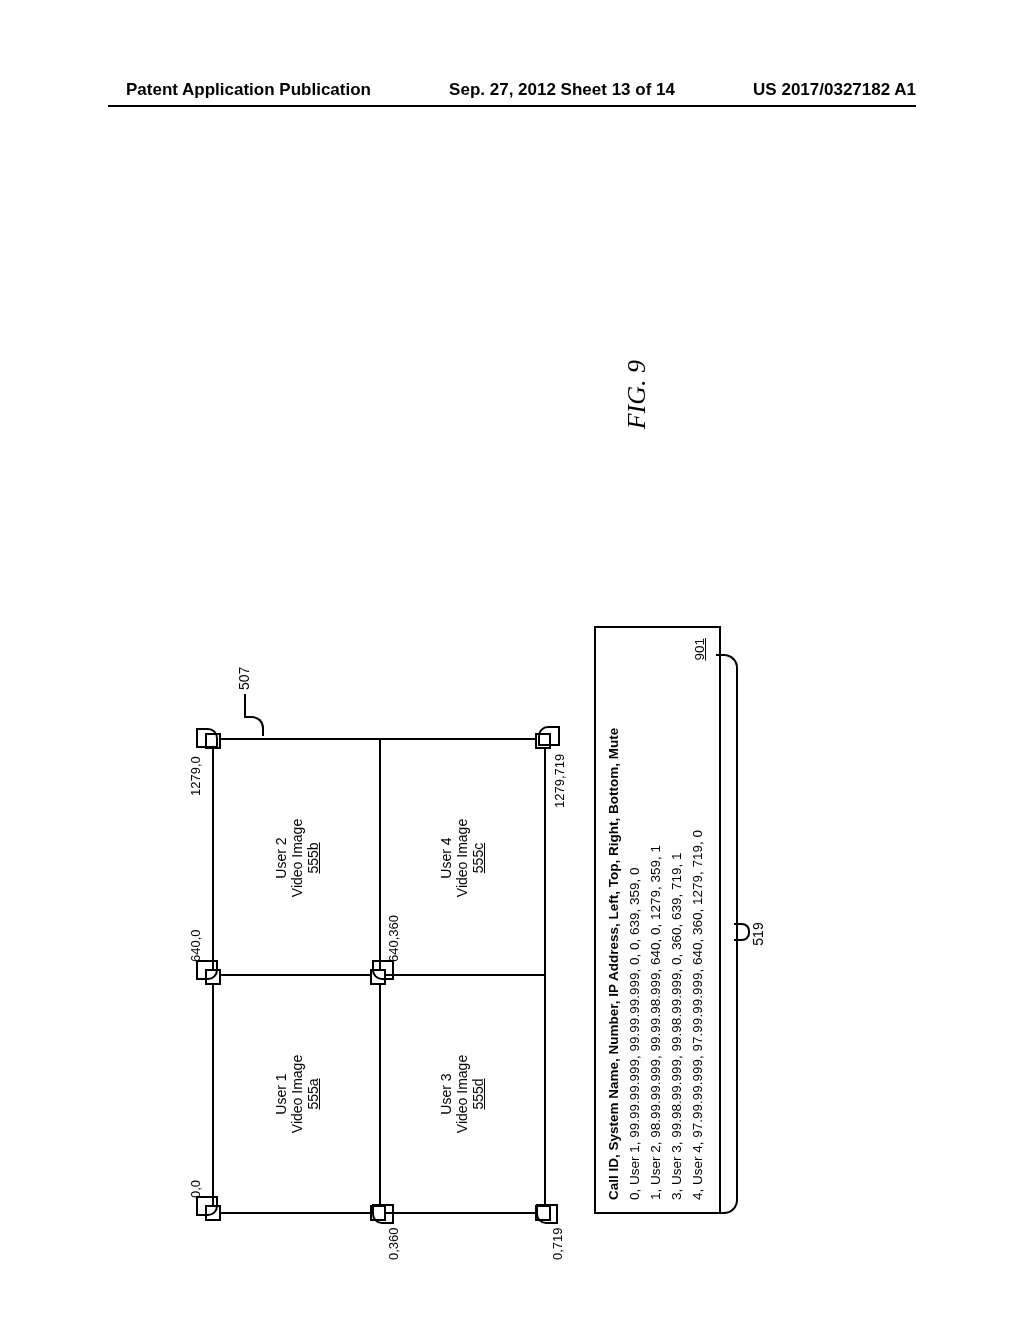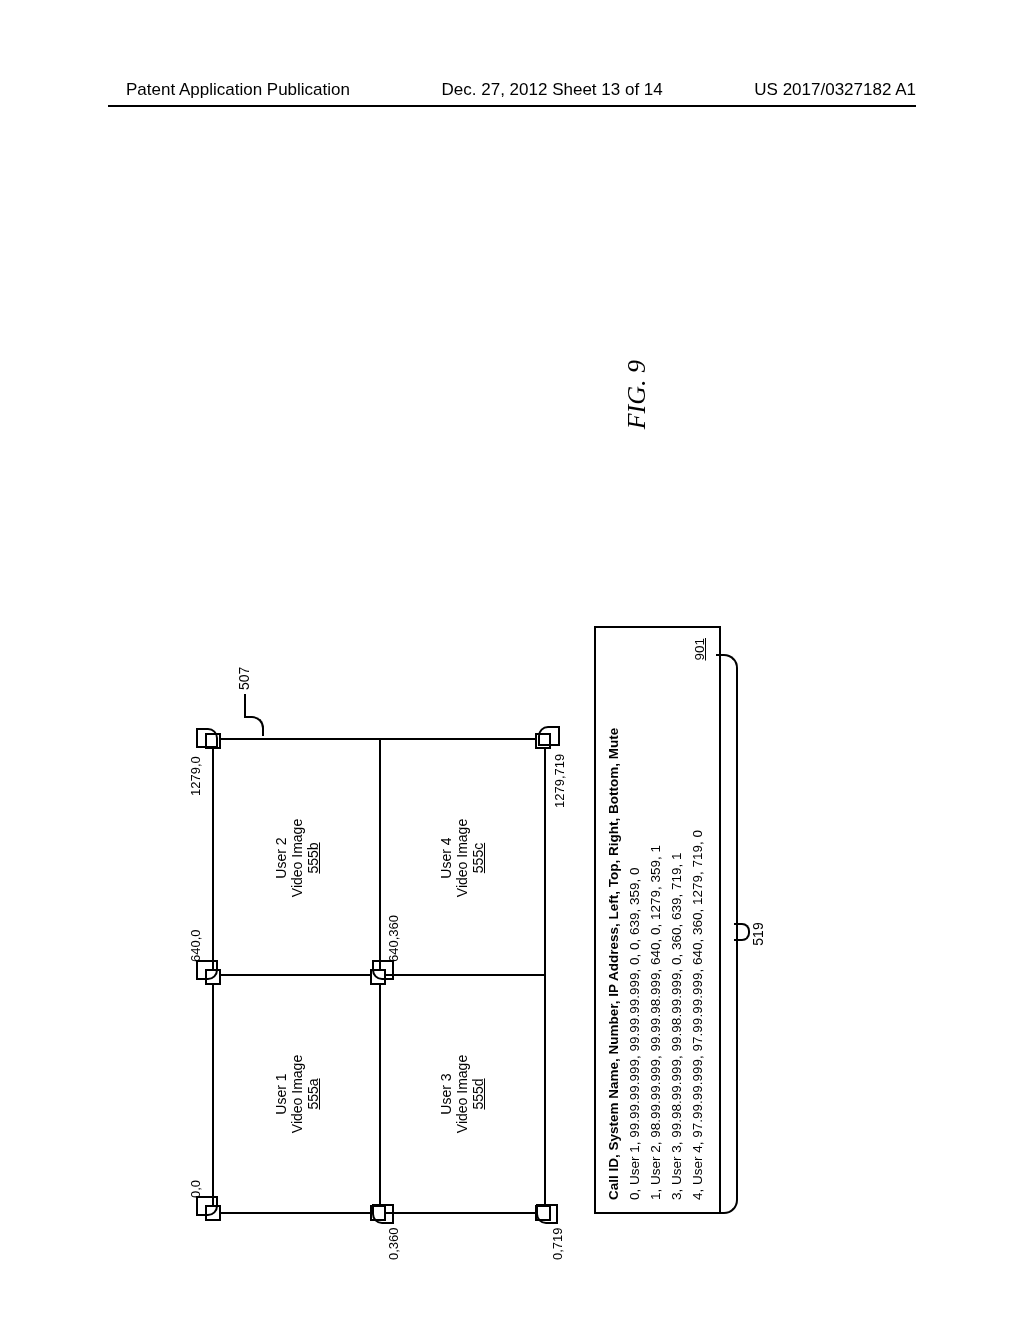--- a/index.html
+++ b/index.html
@@ -17,21 +17,21 @@
     position: relative;
   }
   .header {
     position: absolute;
     top: 80px;
     left: 0; right: 0;
     display: flex;
     justify-content: space-between;
     padding: 0 108px 0 126px;
     font-size: 17px;
-    font-weight: normal;
+    font-weight: bold;
   }
   .header .seg {
     white-space: nowrap;
   }
   .header-rule {
     position: absolute;
     top: 105px;
     left: 108px;
     right: 108px;
     border-top: 2px solid #000;
@@ -220,21 +220,21 @@
     font-family: "Times New Roman", Times, serif;
   }
 </style>
 </head>
 <body>
 
 <div class="page">
 
   <div class="header">
     <span class="seg">Patent Application Publication</span>
-    <span class="seg">Dec. 27, 2012  Sheet 13 of 14</span>
+    <span class="seg">Sep. 27, 2012  Sheet 13 of 14</span>
     <span class="seg">US 2017/0327182 A1</span>
   </div>
   <div class="header-rule"></div>
 
   <div class="figwrap">
     <div class="fig-inner">
 
       <div class="grid">
         <div class="vline"></div>
         <div class="hline"></div>

